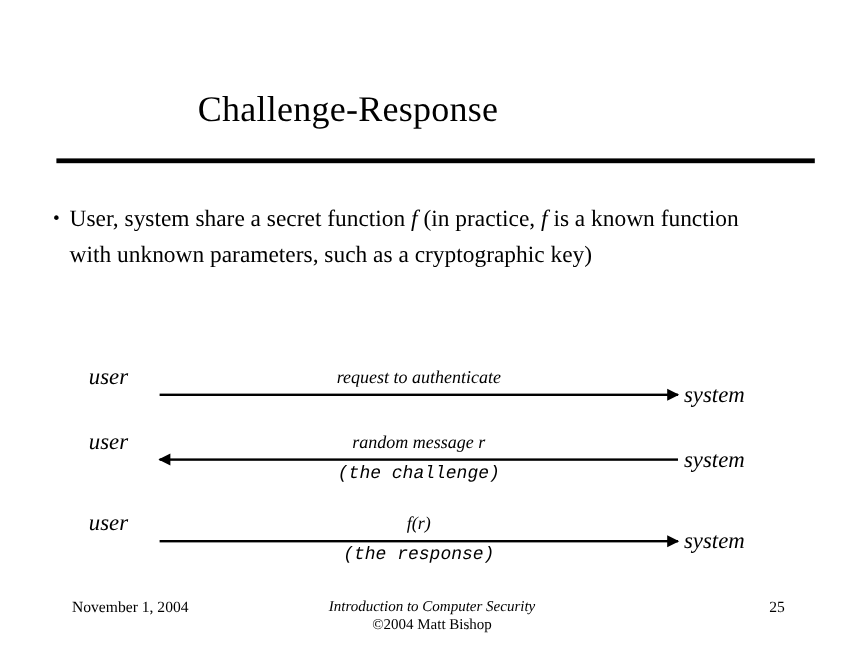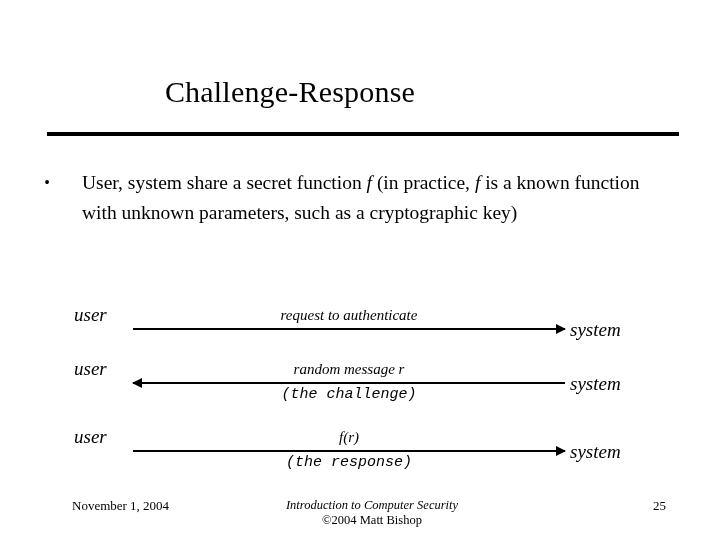--- a/index.html
+++ b/index.html
@@ -55,21 +55,20 @@
   .bullet-mark {
     width: 22px;
     flex: 0 0 22px;
     text-align: center;
     font-size: 16px;
     line-height: 30px;
   }
   .bullet-text {
     flex: 1 1 auto;
     max-width: 588px;
-    margin-left: 24px;
   }
   .it { font-style: italic; }
 
   
   #diagram {
     position: absolute;
     left: 0;
     top: 288px;
     width: 720px;
     height: 196px;
@@ -142,21 +141,21 @@
     font-size: 15px;
     line-height: 18px;
     white-space: nowrap;
   }
   .label-above { top: 12px; }
   .label-below { top: 38px; font-family: Liberation Mono, monospace; }
 
   
   #footer {
     position: absolute;
-    left: 12px;
+    left: 0;
     top: 494px;
     width: 616px;
     height: 40px;
   }
   #footer-date {
     position: absolute;
     left: 60px;
     top: 4px;
     font-size: 13px;
     line-height: 16px;

